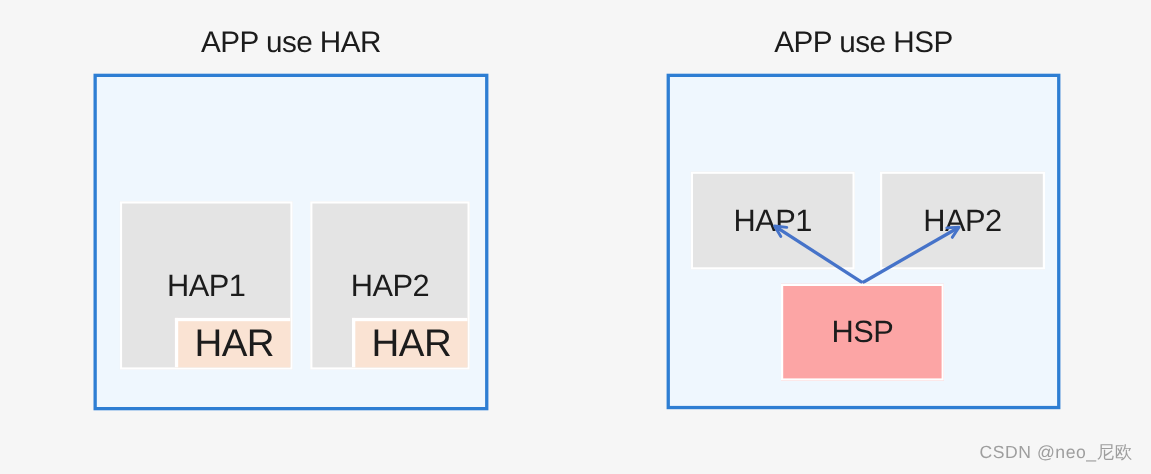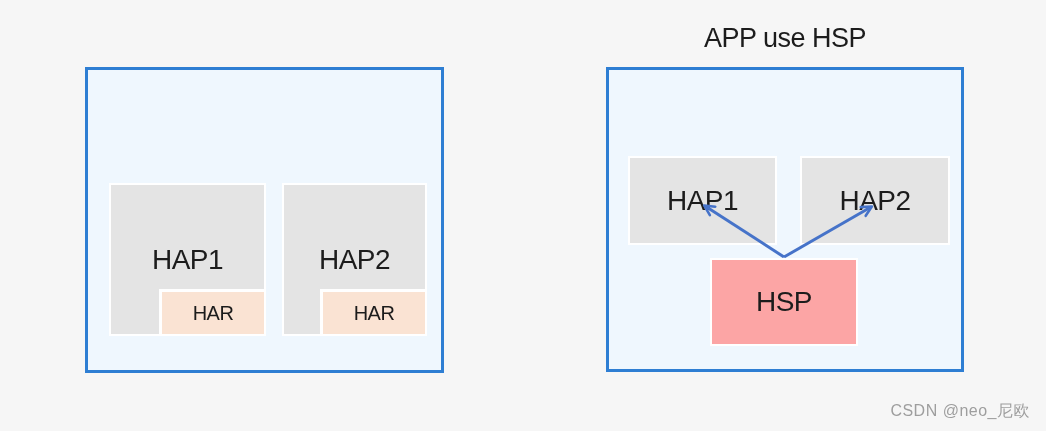--- a/index.html
+++ b/index.html
@@ -48,21 +48,21 @@
   #hap2-left{left:194px;top:70px;width:145px;height:153px;}
   .har-box{
     position:absolute;
     right:0;bottom:0;
     width:105px;height:45px;
     background:#fae3d3;
     border-top:3px solid #ffffff;
     border-left:3px solid #ffffff;
     box-sizing:border-box;
     display:flex;align-items:center;justify-content:center;
-    font-size:20px;color:#1c1c1c;
+    font-size:35px;color:#1c1c1c;
     letter-spacing:-0.5px;
   }
   
   #hap1-right{left:19px;top:43px;width:149px;height:89px;}
   #hap2-right{left:191px;top:43px;width:150px;height:89px;}
   .hsp-box{
     position:absolute;
     left:101px;top:188px;width:148px;height:88px;
     background:#fca5a5;
     border:2px solid #ffffff;
@@ -83,20 +83,21 @@
     color:#9e9e9e;
     letter-spacing:0.5px;
     margin-left:12px;
   }
 </style>
 </head>
 <body>
 
 <div class="stage">
 
+  <div class="diagram-title" id="title-left">APP use HAR</div>
 
   <div class="container-box" id="box-left">
 
     <div class="hap-box" id="hap1-left">
       <span>HAP1</span>
       <div class="har-box">
         <span>HAR</span>
       </div>
     </div>
 

